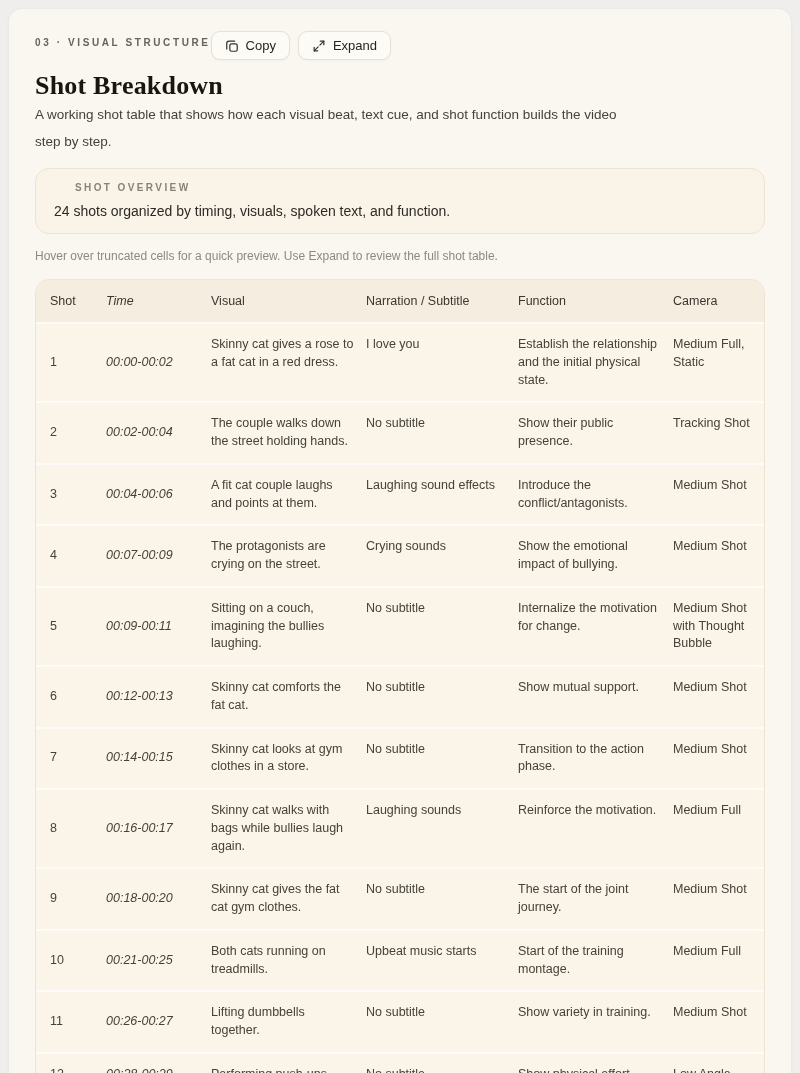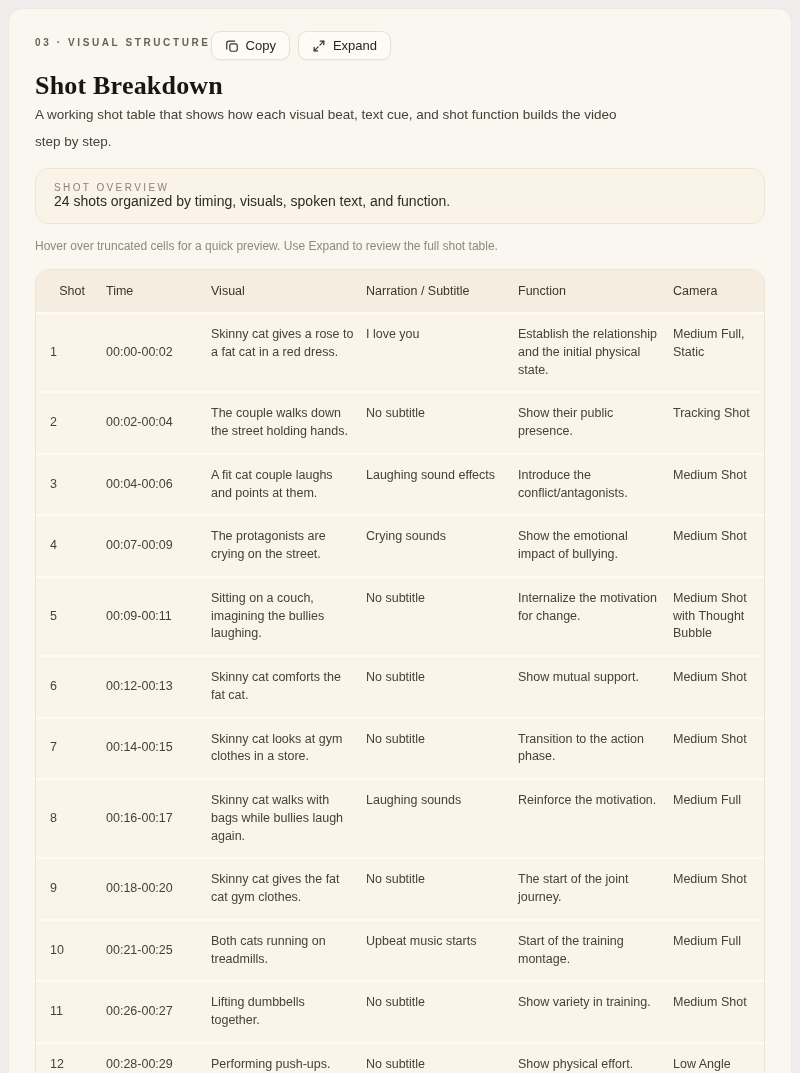--- a/index.html
+++ b/index.html
@@ -66,24 +66,25 @@
     background: #faf3e7;
     border: 1px solid #ede4d2;
     border-radius: 14px;
     padding: 13px 18px 14px 18px;
   }
   .overview-label {
     font-size: 10px;
     letter-spacing: 2.4px;
     text-transform: uppercase;
     color: #8b8274;
-    font-weight: 400;
+    font-weight: 700;
+    margin-left: 21px;
   }
   .overview-text {
-    margin-top: 0;
+    margin-top: 10px;
     font-size: 14px;
     color: #2c2a24;
   }
   .hint {
     margin-top: 15px;
     font-size: 12px;
     color: #8f897d;
   }
   .shot-table {
     margin-top: 16px;
@@ -114,22 +115,22 @@
     line-height: 1.42;
     color: #45423a;
     padding: 12px 12px 12px 0;
   }
   .td.center-v {
     display: flex;
     align-items: center;
     padding-top: 10px;
     padding-bottom: 10px;
   }
-  .col-0 { width: 56px;  flex: 0 0 auto; text-align: center; }
-  .col-1 { width: 105px; flex: 0 0 auto; }
+  .col-0 { width: 56px;  flex: 0 0 auto; }
+  .col-1 { width: 105px; flex: 0 0 auto; font-style: italic; }
   .col-2 { width: 155px; flex: 0 0 auto; }
   .col-3 { width: 152px; flex: 0 0 auto; }
   .col-4 { width: 155px; flex: 0 0 auto; }
   .col-5 { flex: 1 1 auto; padding-right: 0; }
 </style>
 </head>
 <body>
 
 <div class="card">
 

